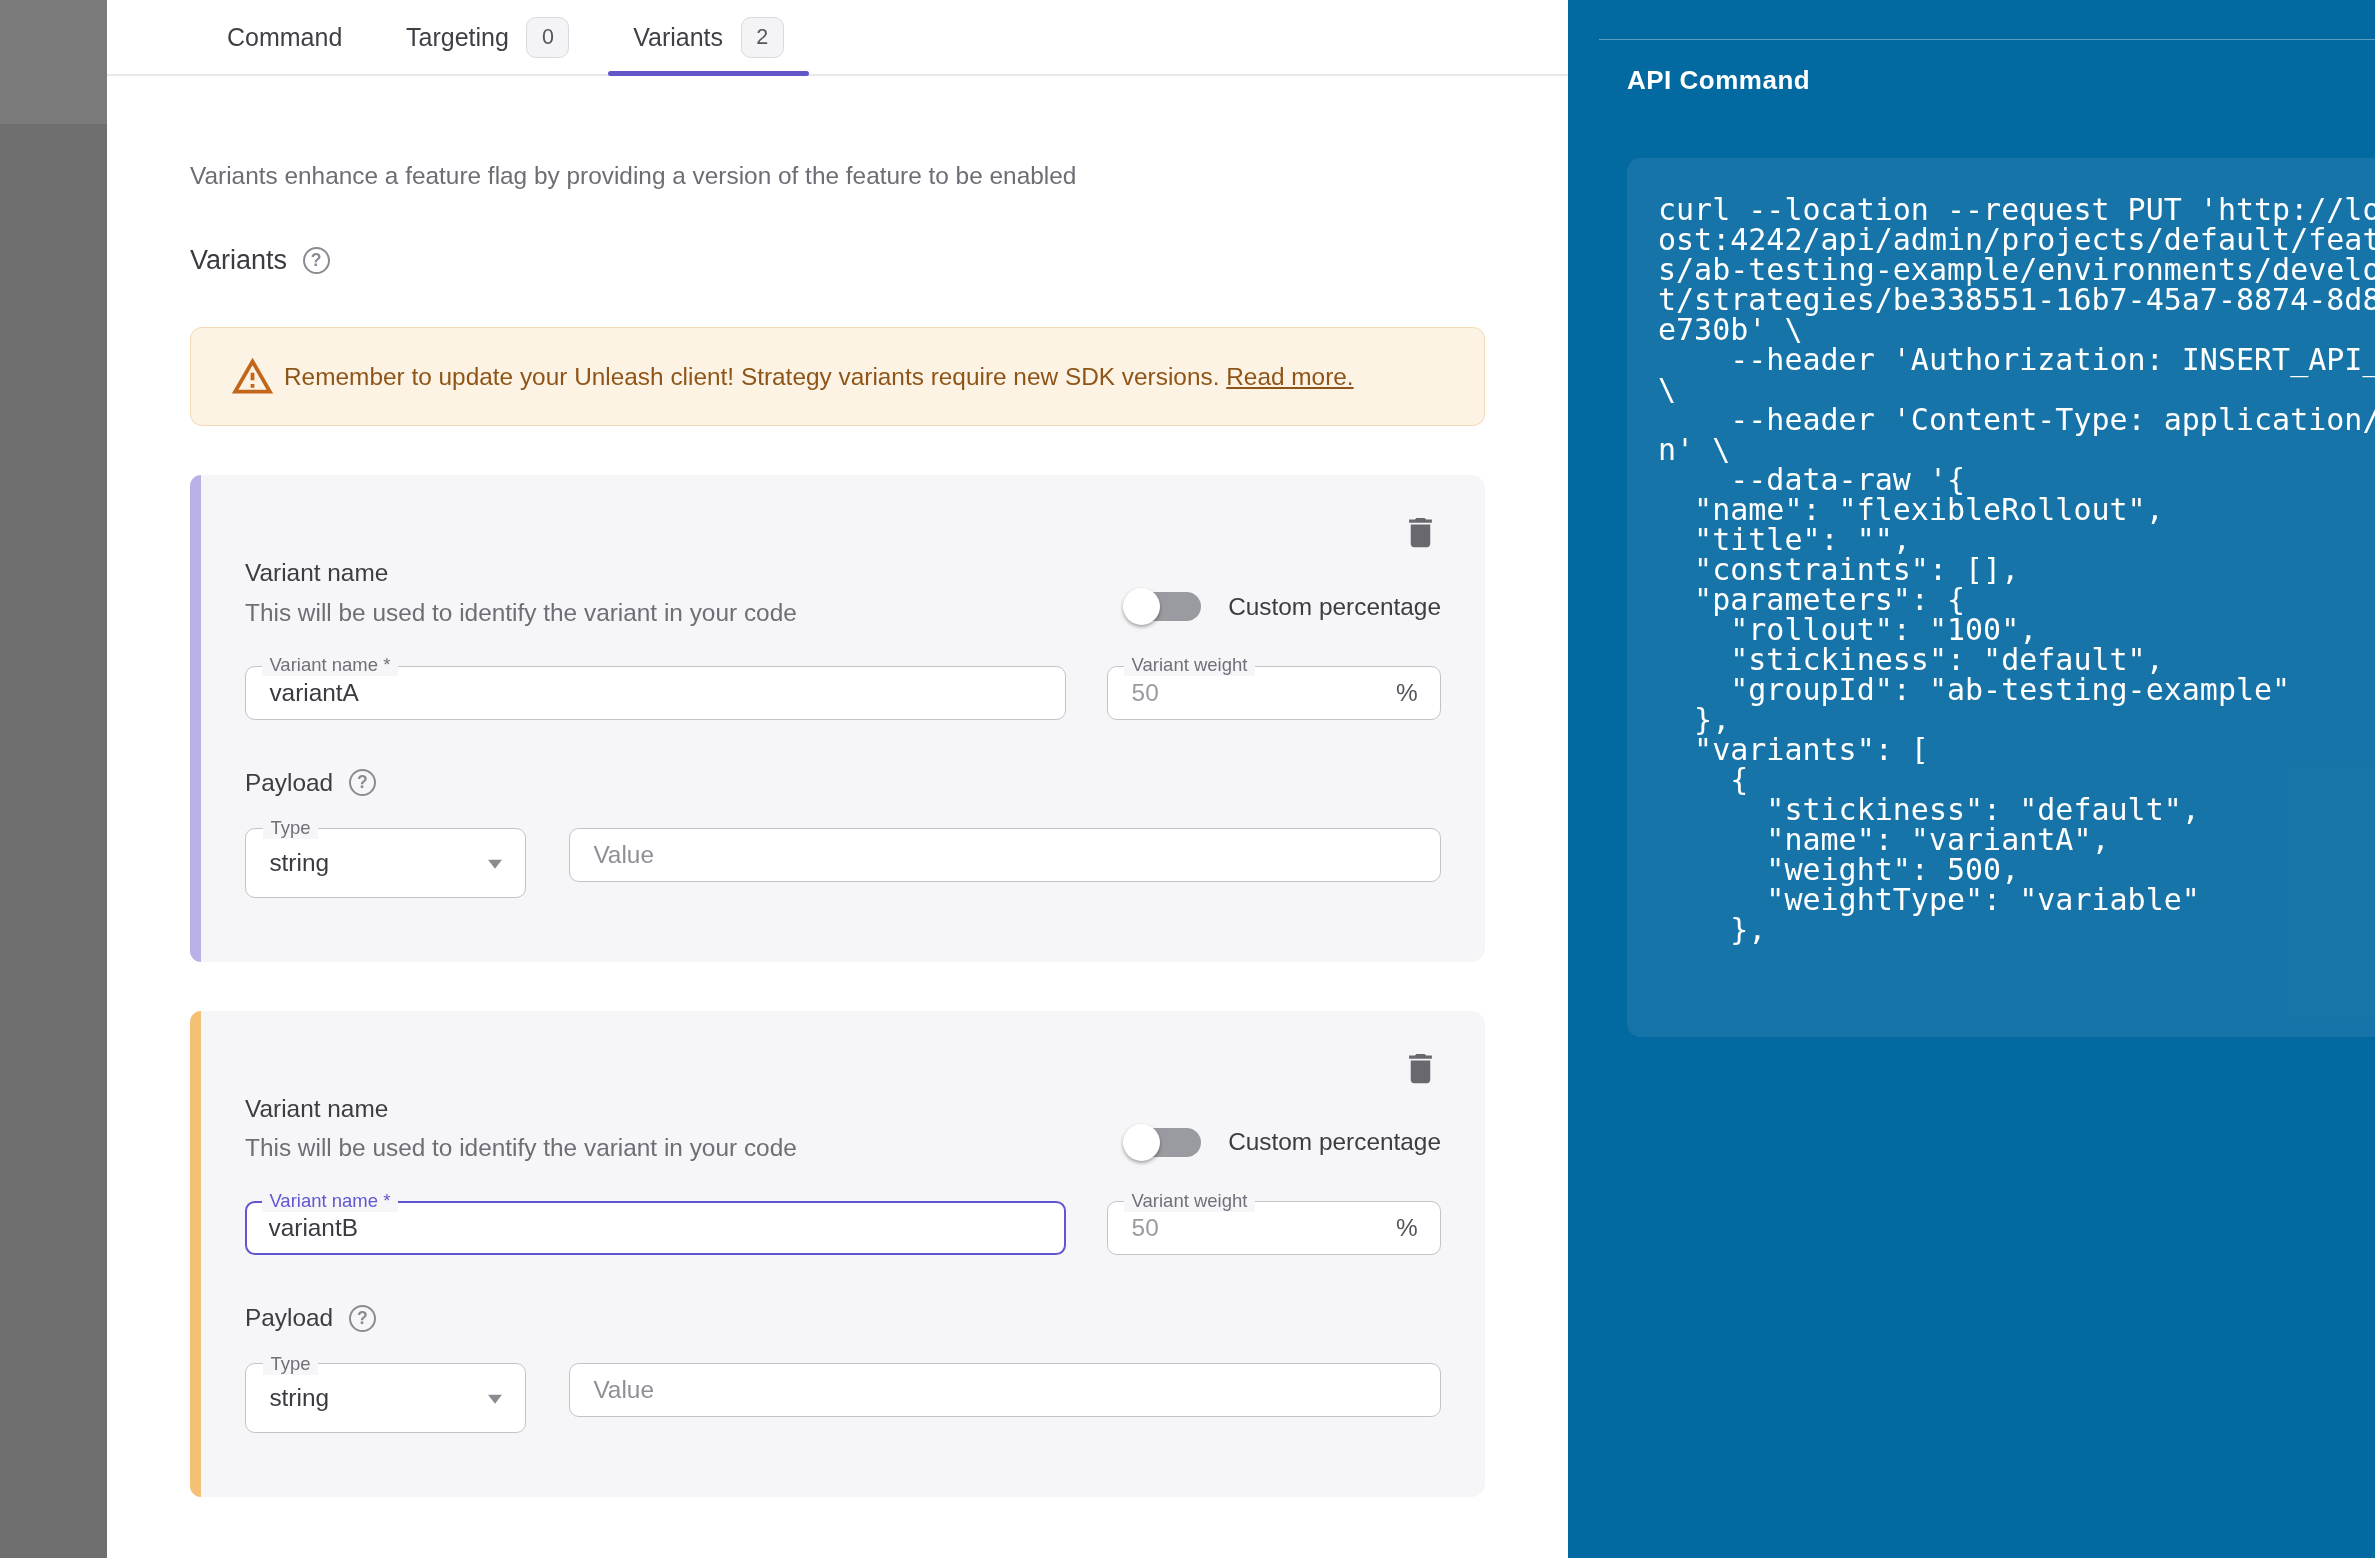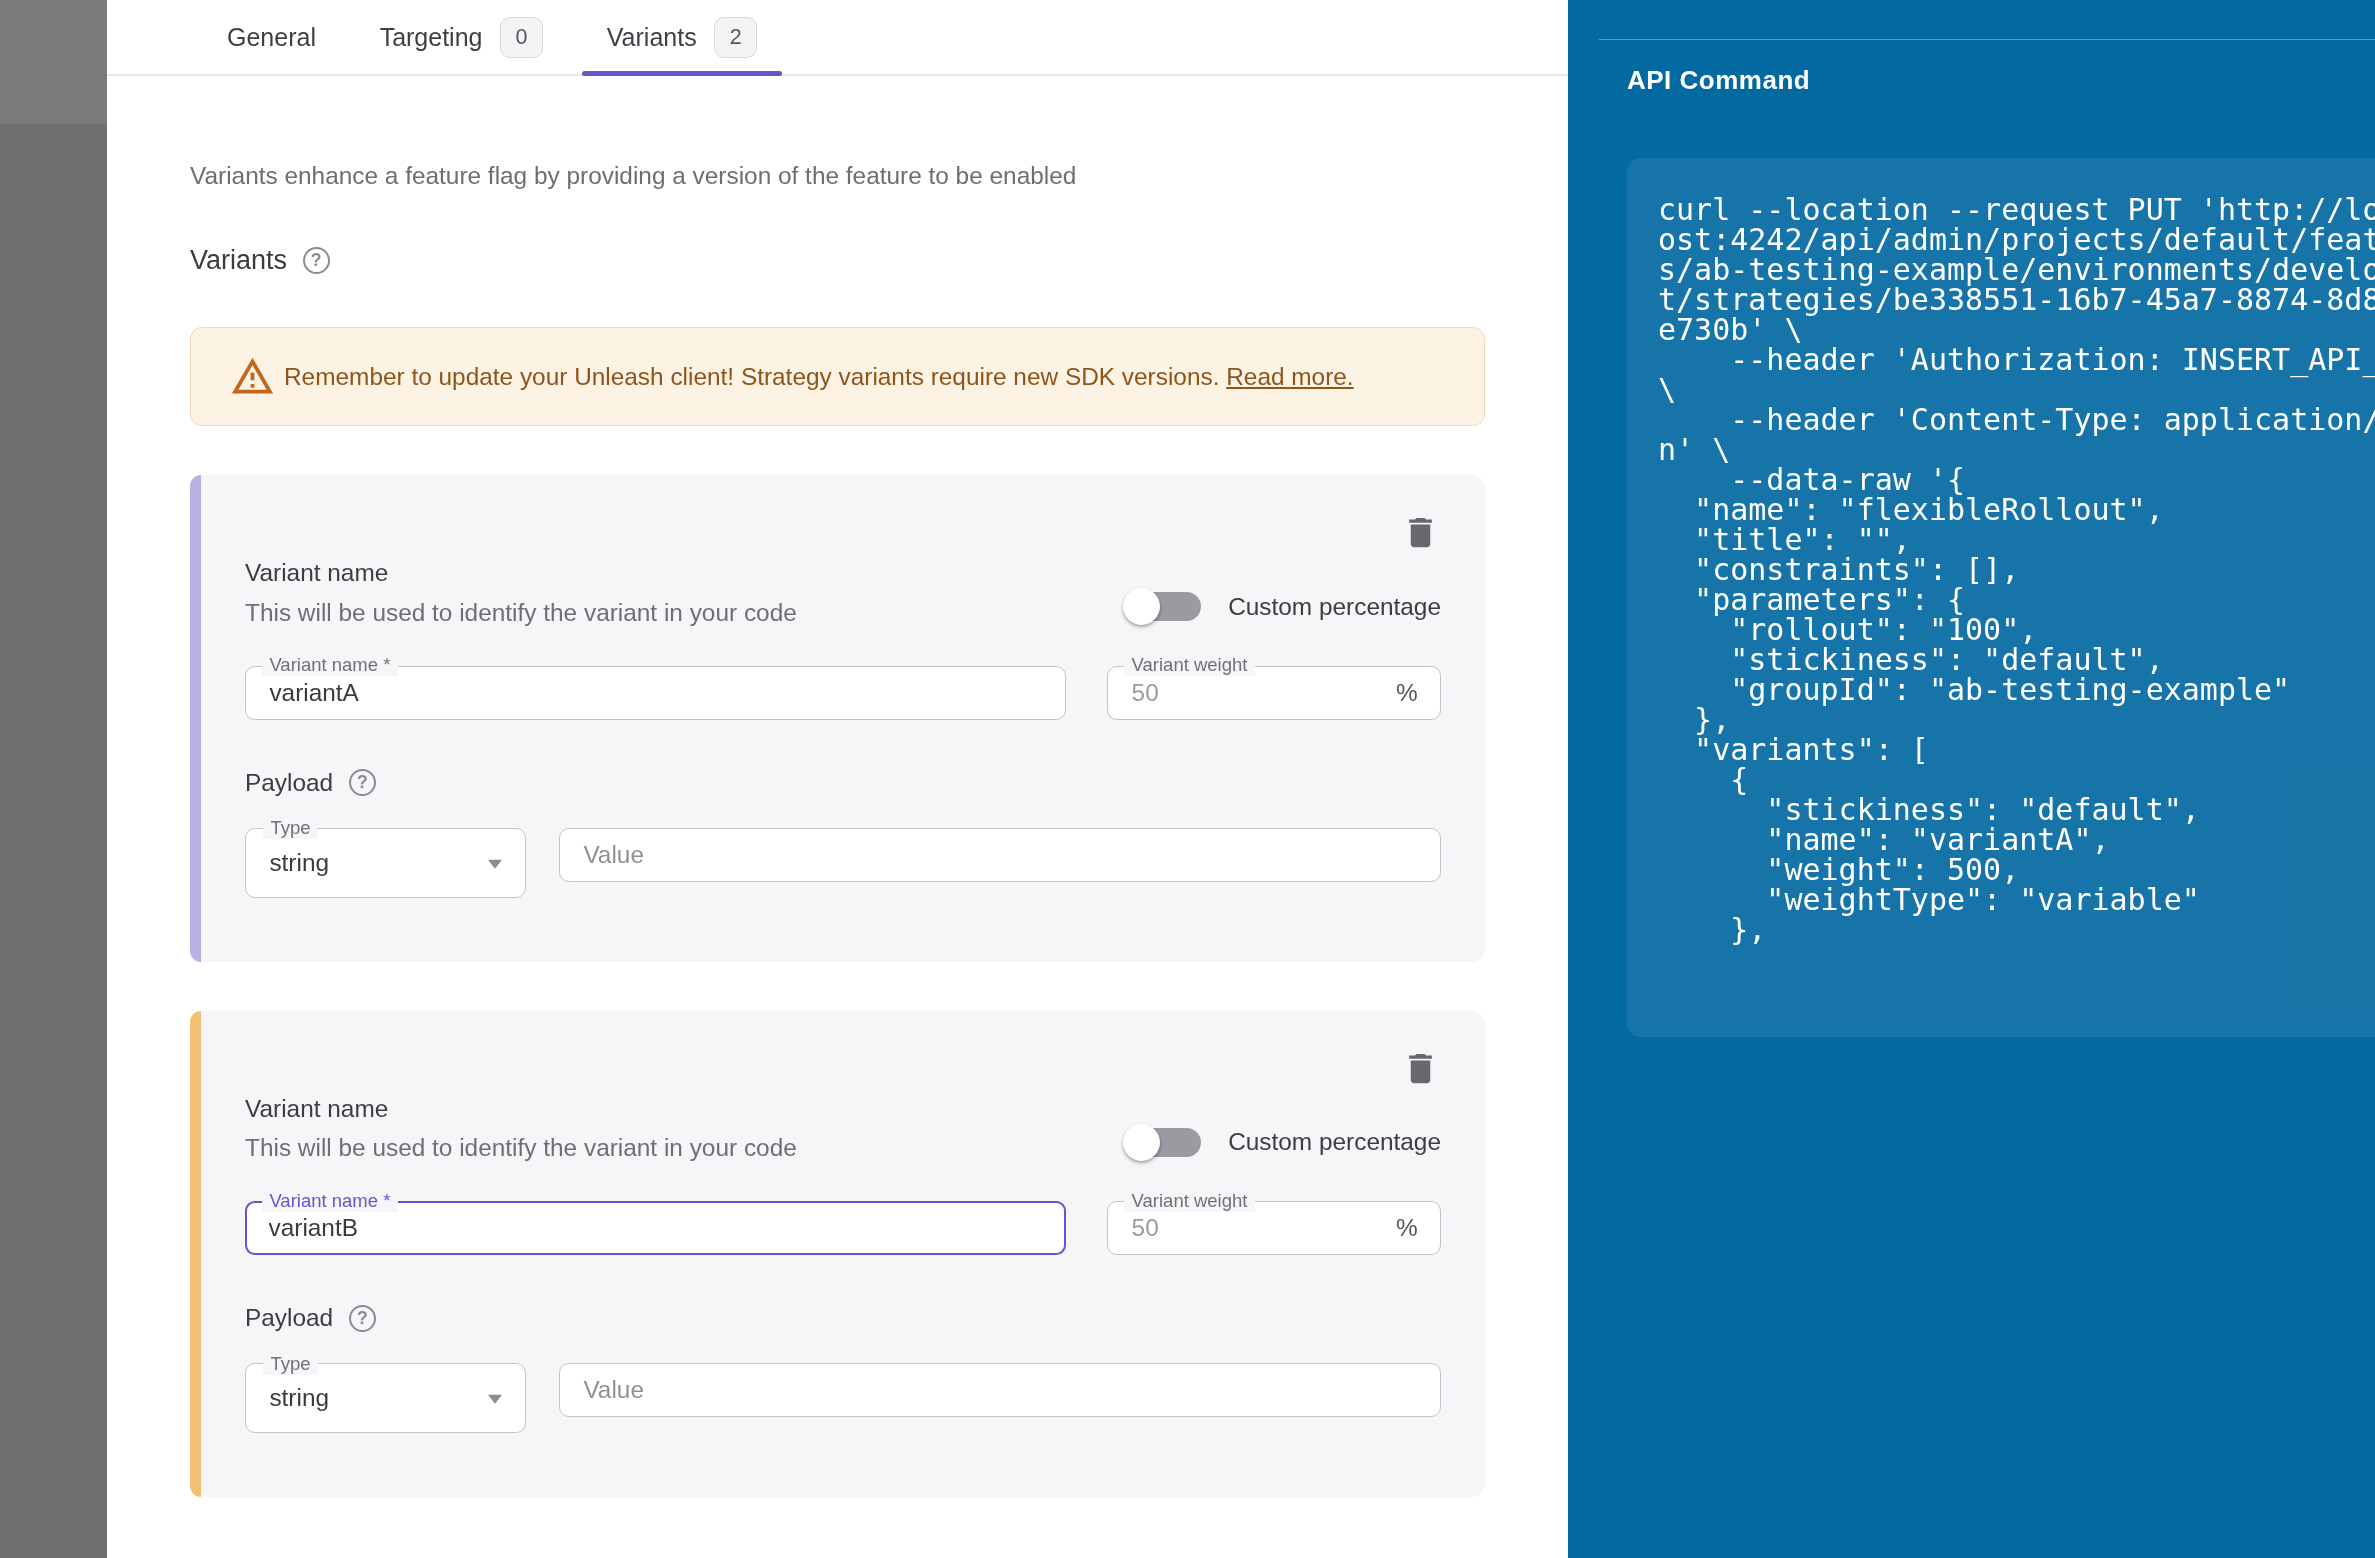--- a/index.html
+++ b/index.html
@@ -52,21 +52,21 @@
   .text-field input { width:100%; height:54px; background:#fff; border:1px solid #c2c2c8; border-radius:9.8px; font-family:"Liberation Sans", sans-serif; font-size:24.4px; color:#3a3a40; padding:0 23.4px; outline:none; }
   .text-field .float-label { position:absolute; top:-11.7px; left:16.6px; background:#f6f6f8; padding:0 7.8px; font-size:18.5px; color:#70707a; white-space:nowrap; }
   .text-field.focused input { border:2.9px solid #6056cf; padding:0 21.5px; }
   .text-field.focused .float-label { color:#6157d0; }
   .text-field input.dimmed { color:#9b9ba2; }
   .text-field .suffix { position:absolute; right:23.4px; top:50%; transform:translateY(-50%); font-size:24.4px; color:#54545b; }
   .name-field { width:829px; }
   .weight-field { width:337px; }
 
   .payload-head { margin-top:49px; display:flex; align-items:center; gap:15.6px; font-size:24.4px; color:#3c3c42; }
-  .payload-row { display:flex; gap:33px; margin-top:31px; }
+  .payload-row { display:flex; gap:43px; margin-top:31px; }
   .select { position:relative; width:281px; height:70px; background:#fff; border:1px solid #c2c2c8; border-radius:9.8px; display:flex; align-items:center; padding:0 23.4px; cursor:pointer; }
   .select .select-value { font-size:24.4px; color:#3a3a40; }
   .select .caret { position:absolute; right:23.4px; top:50%; transform:translateY(-35%); width:0; height:0; border-left:7.8px solid transparent; border-right:7.8px solid transparent; border-top:9.8px solid #8b8b92; }
   .value-field { flex:1; }
   .value-field input::placeholder { color:#8f8f96; opacity:1; }
 
   
   .aside { position:absolute; left:1568px; top:0; width:964px; height:1558px; background:#0369a1;text-decoration:underline; }
   .aside-divider { position:absolute; top:39px; left:31px; right:43px; height:1px; background:rgba(255,255,255,.35); }
   .aside-header { position:absolute; top:57px; left:59px; right:51px; display:flex; align-items:center; justify-content:space-between; }
@@ -79,21 +79,21 @@
 <body>
 
 <div class="backdrop">
   <div class="backdrop-top"></div>
 </div>
 
 <div class="main">
 
   <div class="tabbar">
     <div class="tab">
-      <span>General</span>
+      <span>Command</span>
     </div>
     <div class="tab">
       <span>Targeting</span>
       <span class="badge">0</span>
     </div>
     <div class="tab active">
       <span>Variants</span>
       <span class="badge">2</span>
     </div>
   </div>

